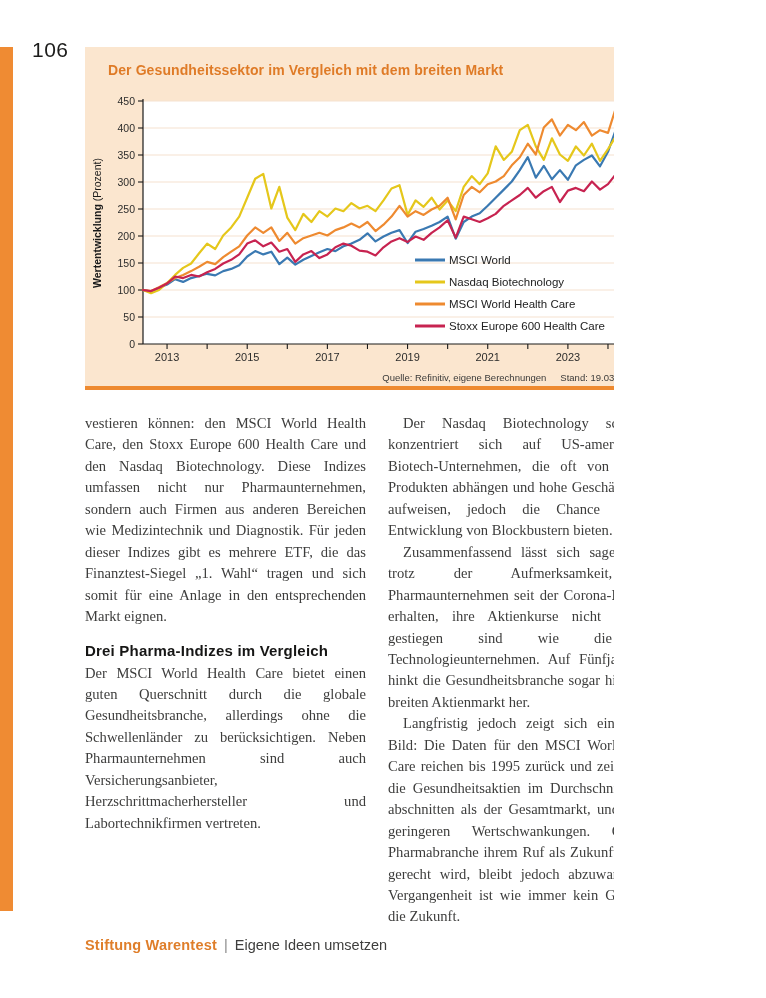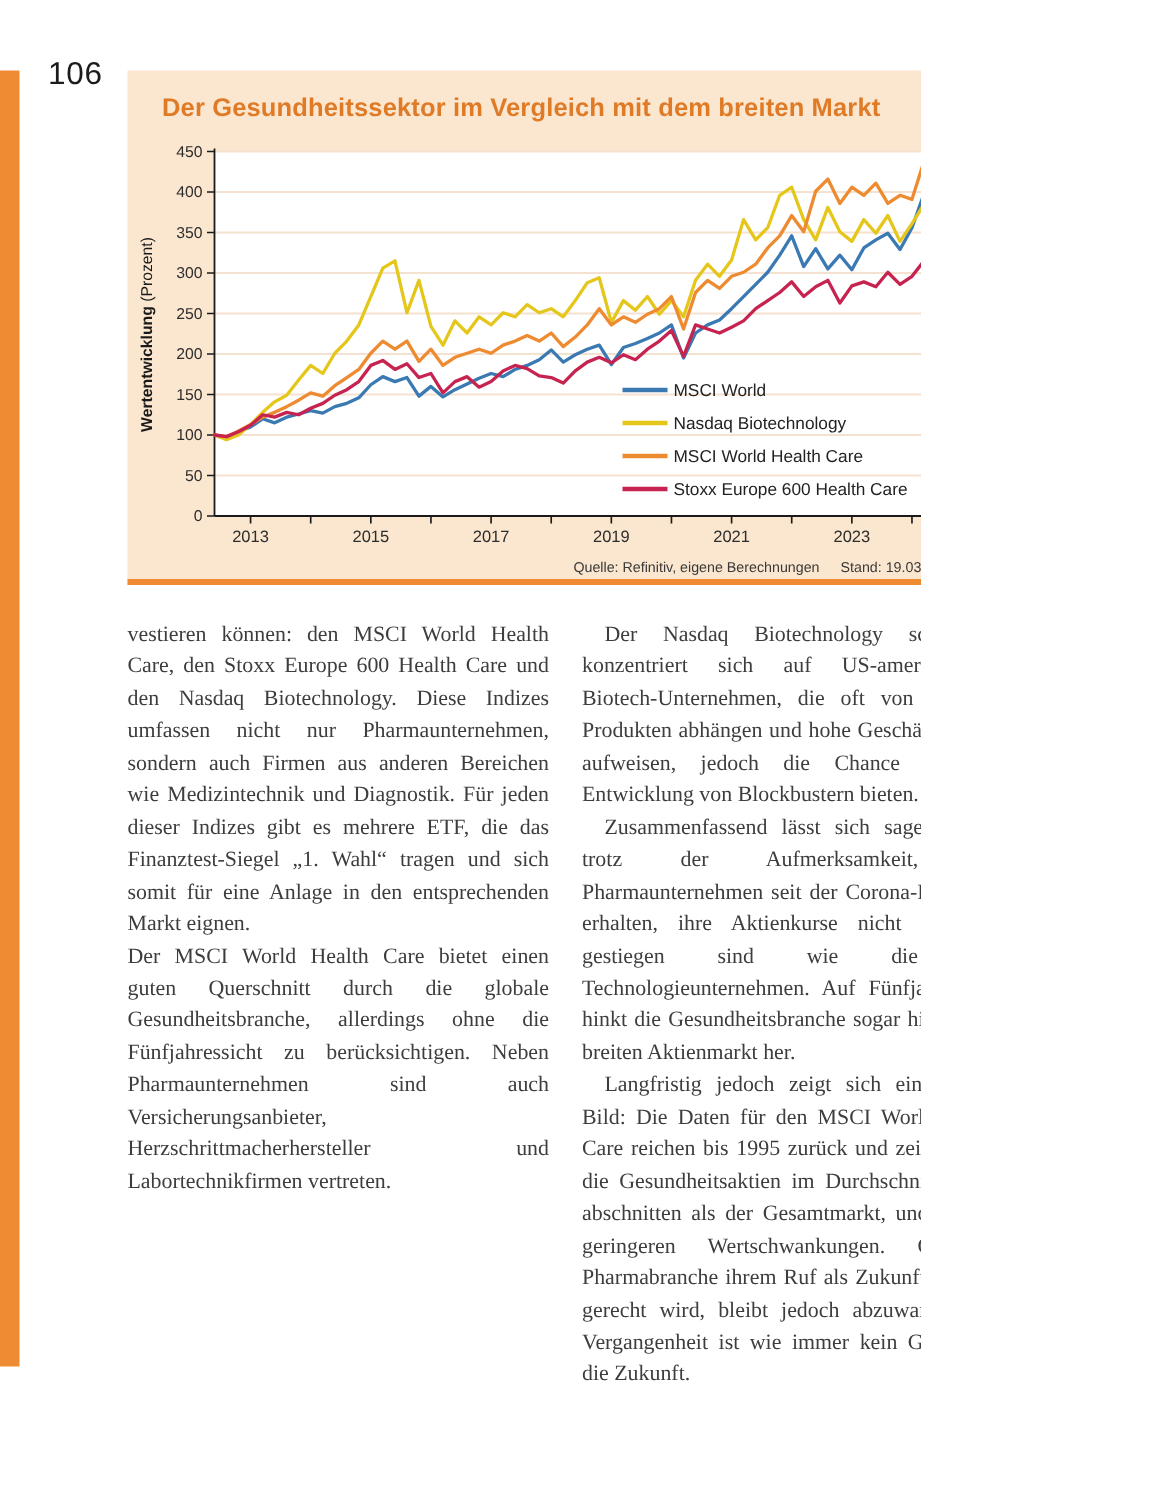--- a/index.html
+++ b/index.html
@@ -2,21 +2,21 @@
 <html lang="de"><head>
 <meta charset="utf-8">
 <style>
   html,body{margin:0;padding:0;background:#ffffff;}
   .page{position:relative;width:614px;height:998px;background:#ffffff;overflow:hidden;
         font-family:"Liberation Sans",sans-serif;}
   .accent-bar{position:absolute;left:0;top:47px;width:13px;height:864px;background:#ef8b33;}
   .page-number{position:absolute;left:32px;top:38px;font-size:21px;color:#1c1c1b;letter-spacing:0.5px;}
   .chart-box{position:absolute;left:85px;top:47px;width:563px;height:339px;background:#fbe6cf;
              border-bottom:4px solid #ee8a30;}
-  .chart-title{position:absolute;left:23px;top:15px;margin:0;font-size:17px;font-weight:bold;
+  .chart-title{position:absolute;left:23px;top:15px;margin:0;font-size:14px;font-weight:bold;
                color:#df7b27;letter-spacing:0.1px;}
   #chart-svg{position:absolute;left:0;top:0;}
   #chart-svg text{font-family:"Liberation Sans",sans-serif;}
   .column{position:absolute;top:413px;width:281px;font-family:"Liberation Serif",serif;
           font-size:14.6px;line-height:21.45px;color:#3d3d3c;text-align:justify;hyphens:auto;}
   .column-left{left:85px;}
   .column-right{left:388px;}
   .column p{margin:0;}
   .column p.indent{text-indent:15px;}
   .section-heading{margin:12px 0 1px 0;font-family:"Liberation Sans",sans-serif;font-size:15px;
@@ -99,23 +99,27 @@
         <line x1="330" y1="279" x2="360" y2="279" stroke="#c72350" stroke-width="3"></line>
         <text x="364" y="283" font-size="11.5" fill="#222222">Stoxx Europe 600 Health Care</text>
         <text transform="translate(16,176) rotate(-90)" text-anchor="middle" font-size="10.5" fill="#1a1a1a"><tspan font-weight="bold">Wertentwicklung</tspan><tspan> (Prozent)</tspan></text>
         <text x="553" y="334" text-anchor="end" font-size="9.5" fill="#3a3a39">Quelle: Refinitiv, eigene Berechnungen<tspan dx="14">Stand: 19.03.2024</tspan></text>
       </svg>
     <h2 class="chart-title">Der Gesundheitssektor im Vergleich mit dem breiten Markt</h2>
   </section>
 
   <div class="column column-left">
     <p>vestieren können: den MSCI World Health Care, den Stoxx Europe 600 Health Care und den Nasdaq Biotechnology. Diese Indizes umfassen nicht nur Pharmaunternehmen, sondern auch Firmen aus anderen Bereichen wie Medizintechnik und Diagnostik. Für jeden dieser Indizes gibt es mehrere ETF, die das Finanztest-Siegel „1. Wahl“ tragen und sich somit für eine Anlage in den entsprechenden Markt eignen.</p>
-    <p>Der MSCI World Health Care bietet einen guten Querschnitt durch die globale Gesundheitsbranche, allerdings ohne die Fünfjahressicht zu berücksichtigen. Neben Pharmaunternehmen sind auch Versicherungsanbieter, Herzschrittmacherhersteller und Labortechnikfirmen vertreten.</p>
+    <h3 class="section-heading">Drei Pharma-Indizes im Vergleich</h3>
+    <p>Der MSCI World Health Care bietet einen guten Querschnitt durch die globale Gesundheitsbranche, allerdings ohne die Schwellenländer zu berücksichtigen. Neben Pharmaunternehmen sind auch Versicherungsanbieter, Herzschrittmacherhersteller und Labortechnikfirmen vertreten.</p>
   </div>
 
   <div class="column column-right">
     <p class="indent">Der Nasdaq Biotechnology schließlich konzentriert sich auf US-amerikanische Biotech-Unternehmen, die oft von wenigen Produkten abhängen und hohe Geschäftsrisiken aufweisen, jedoch die Chance auf die Entwicklung von Blockbustern bieten.</p>
     <p class="indent">Zusammenfassend lässt sich sagen, durch trotz der Aufmerksamkeit, die Pharmaunternehmen seit der Corona-Pandemie erhalten, ihre Aktienkurse nicht so stark gestiegen sind wie die von Technologieunternehmen. Auf Fünfjahressicht hinkt die Gesundheitsbranche sogar hinter dem breiten Aktienmarkt her.</p>
     <p class="indent">Langfristig jedoch zeigt sich ein anderes Bild: Die Daten für den MSCI World Health Care reichen bis 1995 zurück und zeigen, dass die Gesundheitsaktien im Durchschnitt besser abschnitten als der Gesamtmarkt, und das bei geringeren Wertschwankungen. Ob die Pharmabranche ihrem Ruf als Zukunftsbranche gerecht wird, bleibt jedoch abzuwarten. Die Vergangenheit ist wie immer kein Garant für die Zukunft.</p>
   </div>
 
+  <footer class="page-footer">
+    <span class="brand">Stiftung Warentest</span><span class="sep">|</span><span class="tagline">Eigene Ideen umsetzen</span>
+  </footer>
 
 </div>
 
 </body></html>

